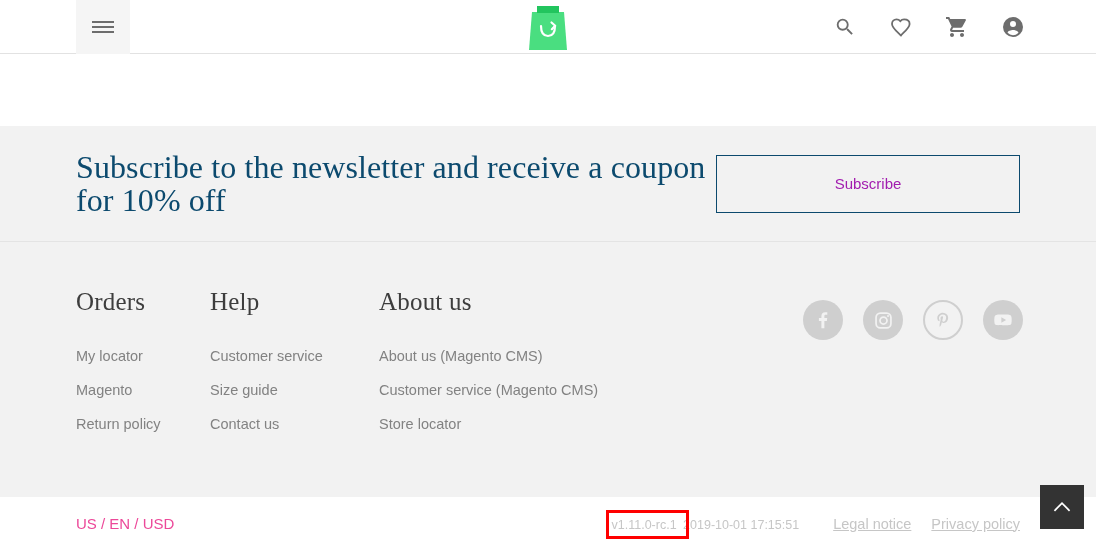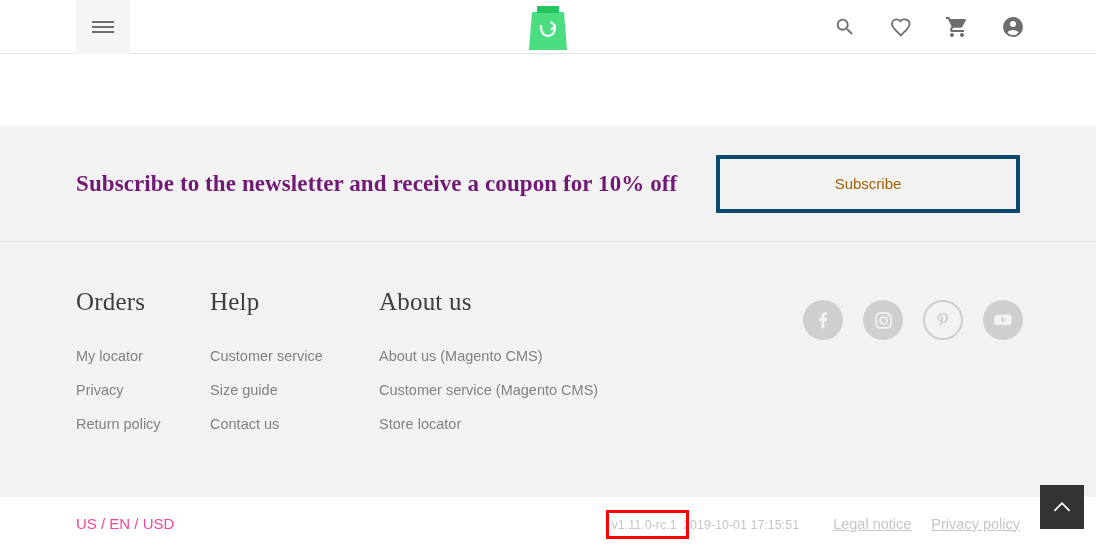--- a/index.html
+++ b/index.html
@@ -72,34 +72,34 @@
   .newsletter {
     background: #f2f2f2;
     border-bottom: 1px solid #e4e4e4;
     height: 116px;
     display: flex;
     align-items: center;
     padding: 0 76px;
   }
   .newsletter-heading {
     font-family: "Liberation Serif", serif;
-    font-size: 23px;
+    font-size: 32px;
     line-height: 33px;
-    color: #701a75;
-    font-weight: 700;
+    color: #0c4a6e;
+    font-weight: 400;
     width: 630px;
     letter-spacing: 0.1px;
   }
   .subscribe-btn {
     margin-left: auto;
     width: 304px;
     height: 58px;
-    border: 4px solid #0c4a6e;
+    border: 1px solid #0c4a6e;
     background: transparent;
-    color: #a16207;
+    color: #a21caf;
     font-size: 15px;
     font-family: "Liberation Sans", sans-serif;
     display: flex;
     align-items: center;
     justify-content: center;
     cursor: pointer;
   }
 
   
   .footer {
@@ -268,21 +268,21 @@
   <div class="subscribe-btn">Subscribe</div>
 </div>
 
 <div class="footer">
   <div class="footer-cols">
 
     <div class="footer-col c1">
       <h3>Orders</h3>
       <ul>
         <li><a>My locator</a></li>
-        <li><a>Privacy</a></li>
+        <li><a>Magento</a></li>
         <li><a>Return policy</a></li>
       </ul>
     </div>
 
     <div class="footer-col c2">
       <h3>Help</h3>
       <ul>
         <li><a>Customer service</a></li>
         <li><a>Size guide</a></li>
         <li><a>Contact us</a></li>

